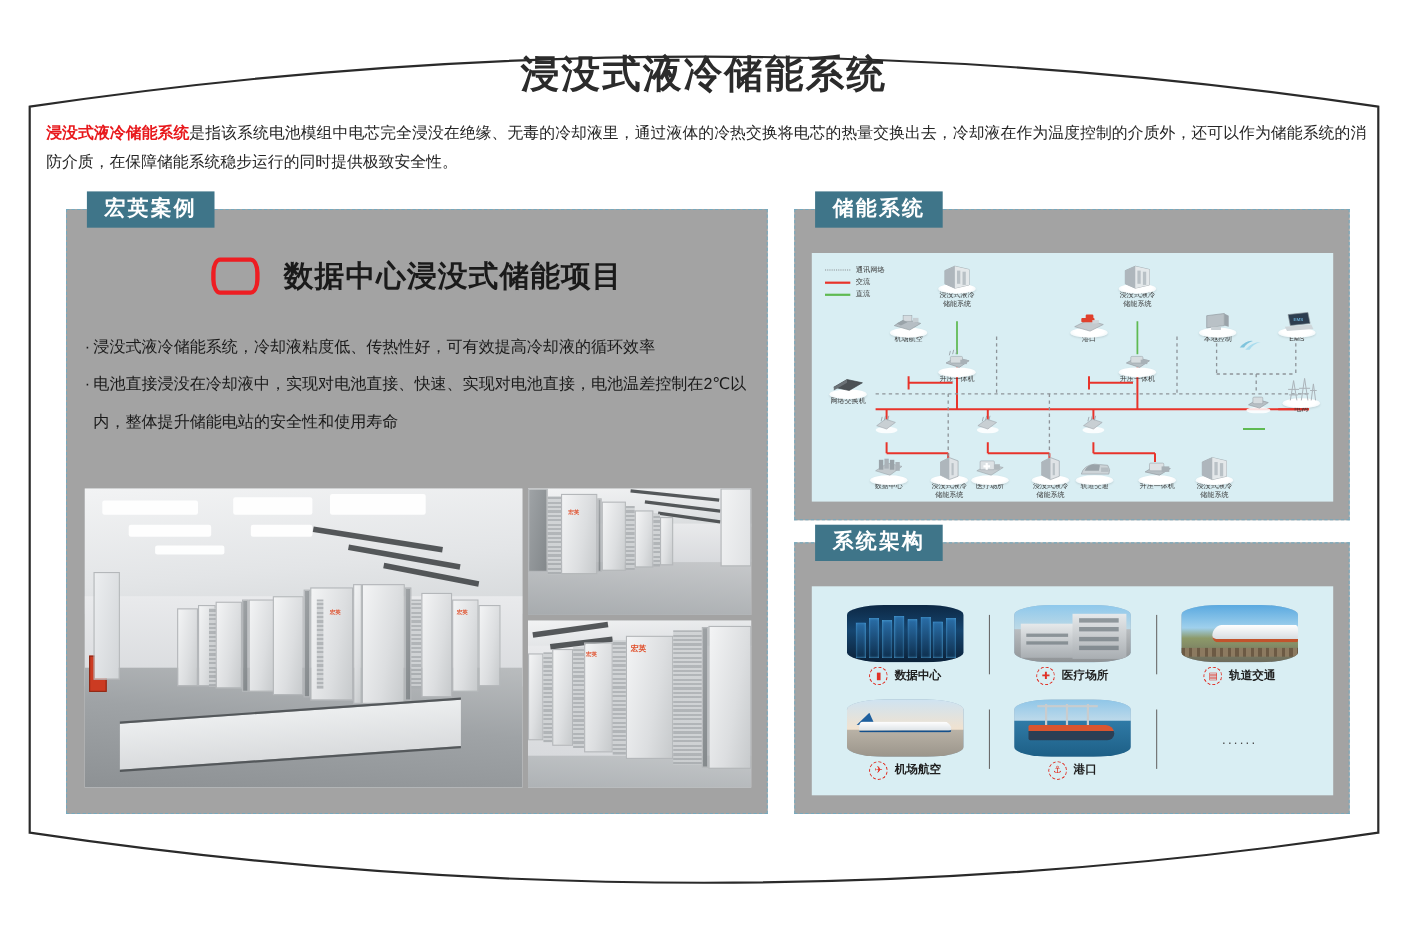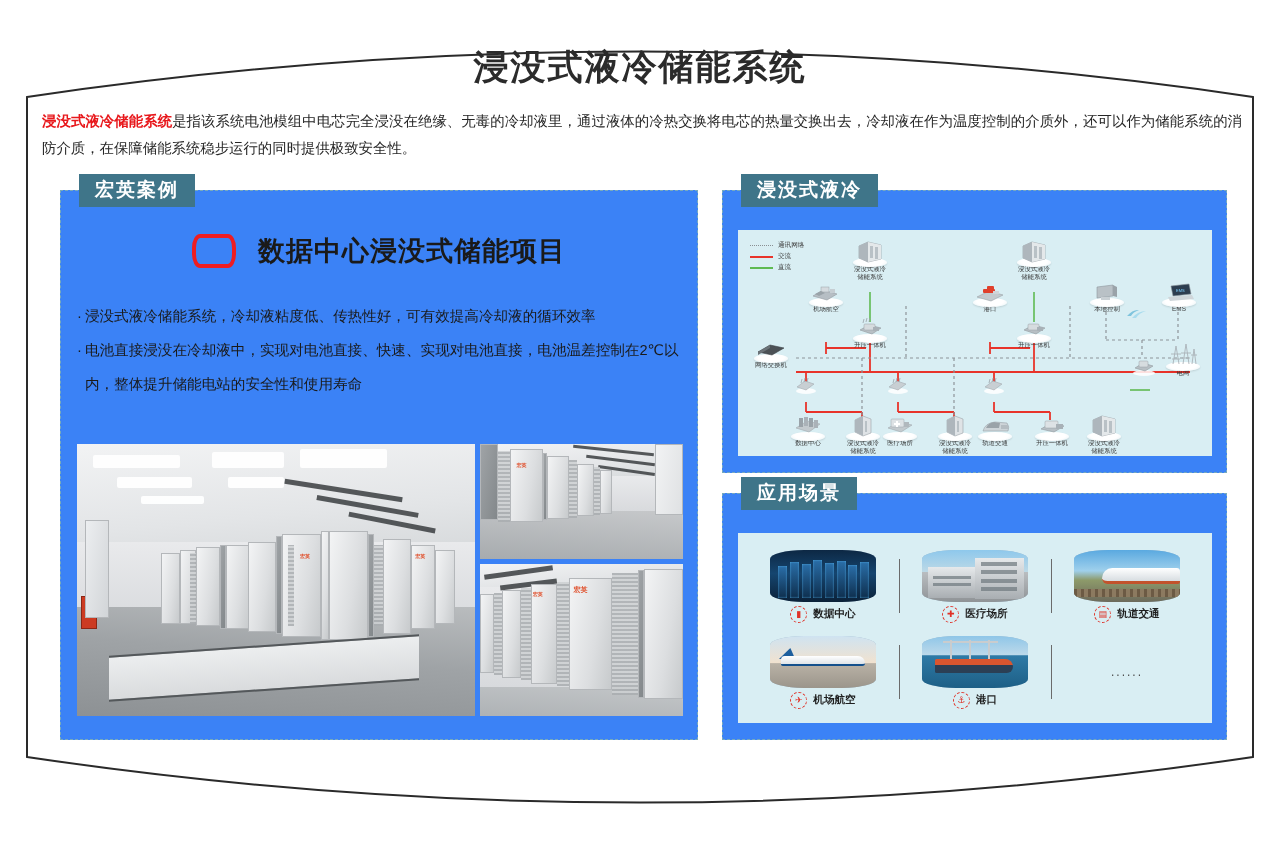--- a/index.html
+++ b/index.html
@@ -28,21 +28,21 @@
     position:absolute; left:42px; top:108px; width:1200px;
     font-size:14.4px; line-height:27px; color:#262626; z-index:3;
     text-align:justify;
   }
   .intro .kw{ color:#e8181c; font-weight:bold; }
 
   
   .panel{
     position:absolute;
     border:1.6px dashed #76a9bd;
-    background:#3b82f6;
+    background:#a3a3a3;
     z-index:3;
   }
   .panel-badge{
     position:absolute; top:-17px; left:18px;
     background:#3f7589;
     color:#ffffff;
     font-size:19px; font-weight:bold; letter-spacing:2px;
     padding:5px 16px 6px 16px;
     line-height:1.15;
     white-space:nowrap;
@@ -292,21 +292,21 @@
           <div class="cab" style="left:81%;top:3%;width:19%;height:86%"></div>
           <div class="logo" style="left:46%;top:14%;font-size:7px">宏英</div>
           <div class="logo" style="left:26%;top:18%">宏英</div>
         </div>
       </div>
     </div>
   </div>
 </div>
 
 <div class="panel" id="panel-arch">
-  <div class="panel-badge">浸没式液冷</div>
+  <div class="panel-badge">储能系统</div>
 
   <div class="arch-canvas">
 
     <svg class="arch-wire" viewBox="0 0 474 226">
 
       <g stroke="#5fba52" stroke-width="1.6" fill="none">
         <line x1="132" y1="62" x2="132" y2="92"></line>
         <line x1="296" y1="62" x2="296" y2="92"></line>
         <line x1="392" y1="160" x2="412" y2="160"></line>
       </g>
@@ -664,21 +664,21 @@
           </svg>
       </div>
       <div class="label">浸没式液冷
 储能系统</div>
     </div>
 
   </div>
 </div>
 
 <div class="panel" id="panel-apps">
-  <div class="panel-badge">应用场景</div>
+  <div class="panel-badge">系统架构</div>
 
   <div class="apps-canvas">
     <div class="app-grid">
 
       <div class="app-cell">
         <div class="app-thumb">
           <div class="th th-dc">
             <div class="rack" style="left:8%;height:62%"></div>
             <div class="rack" style="left:19%;height:70%"></div>
             <div class="rack" style="left:30%;height:66%"></div>

